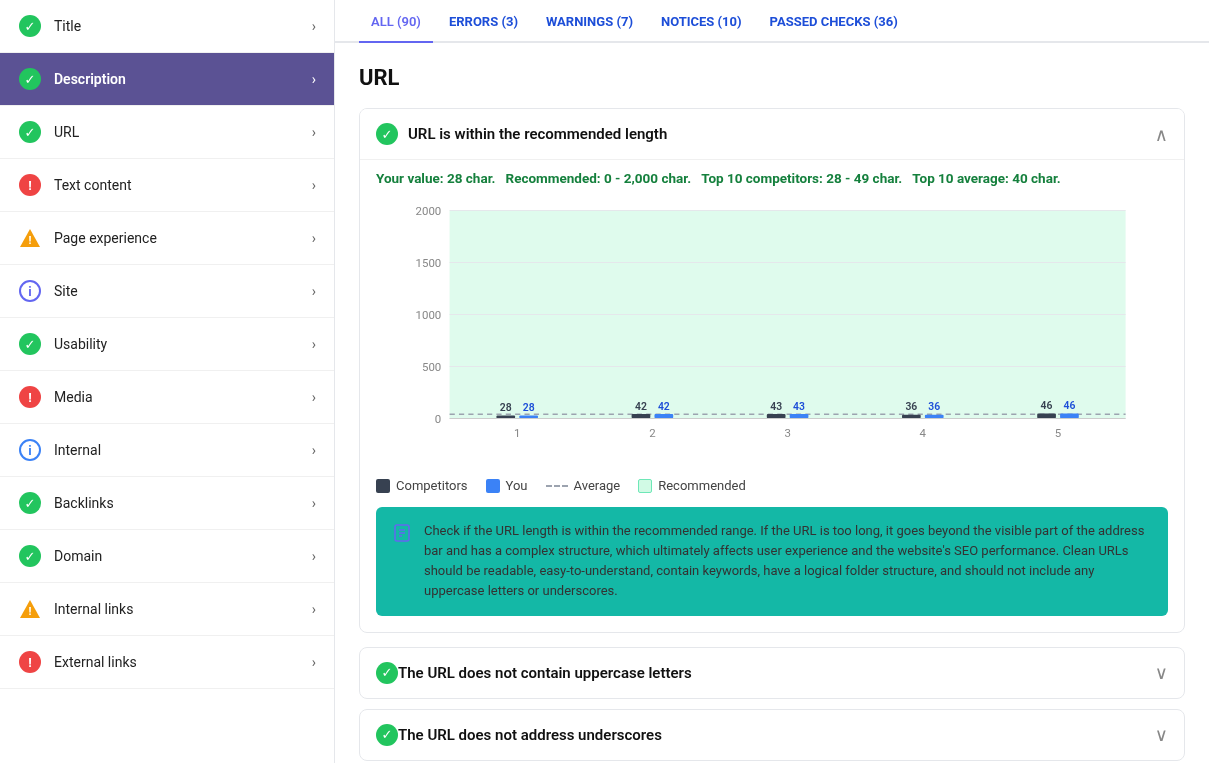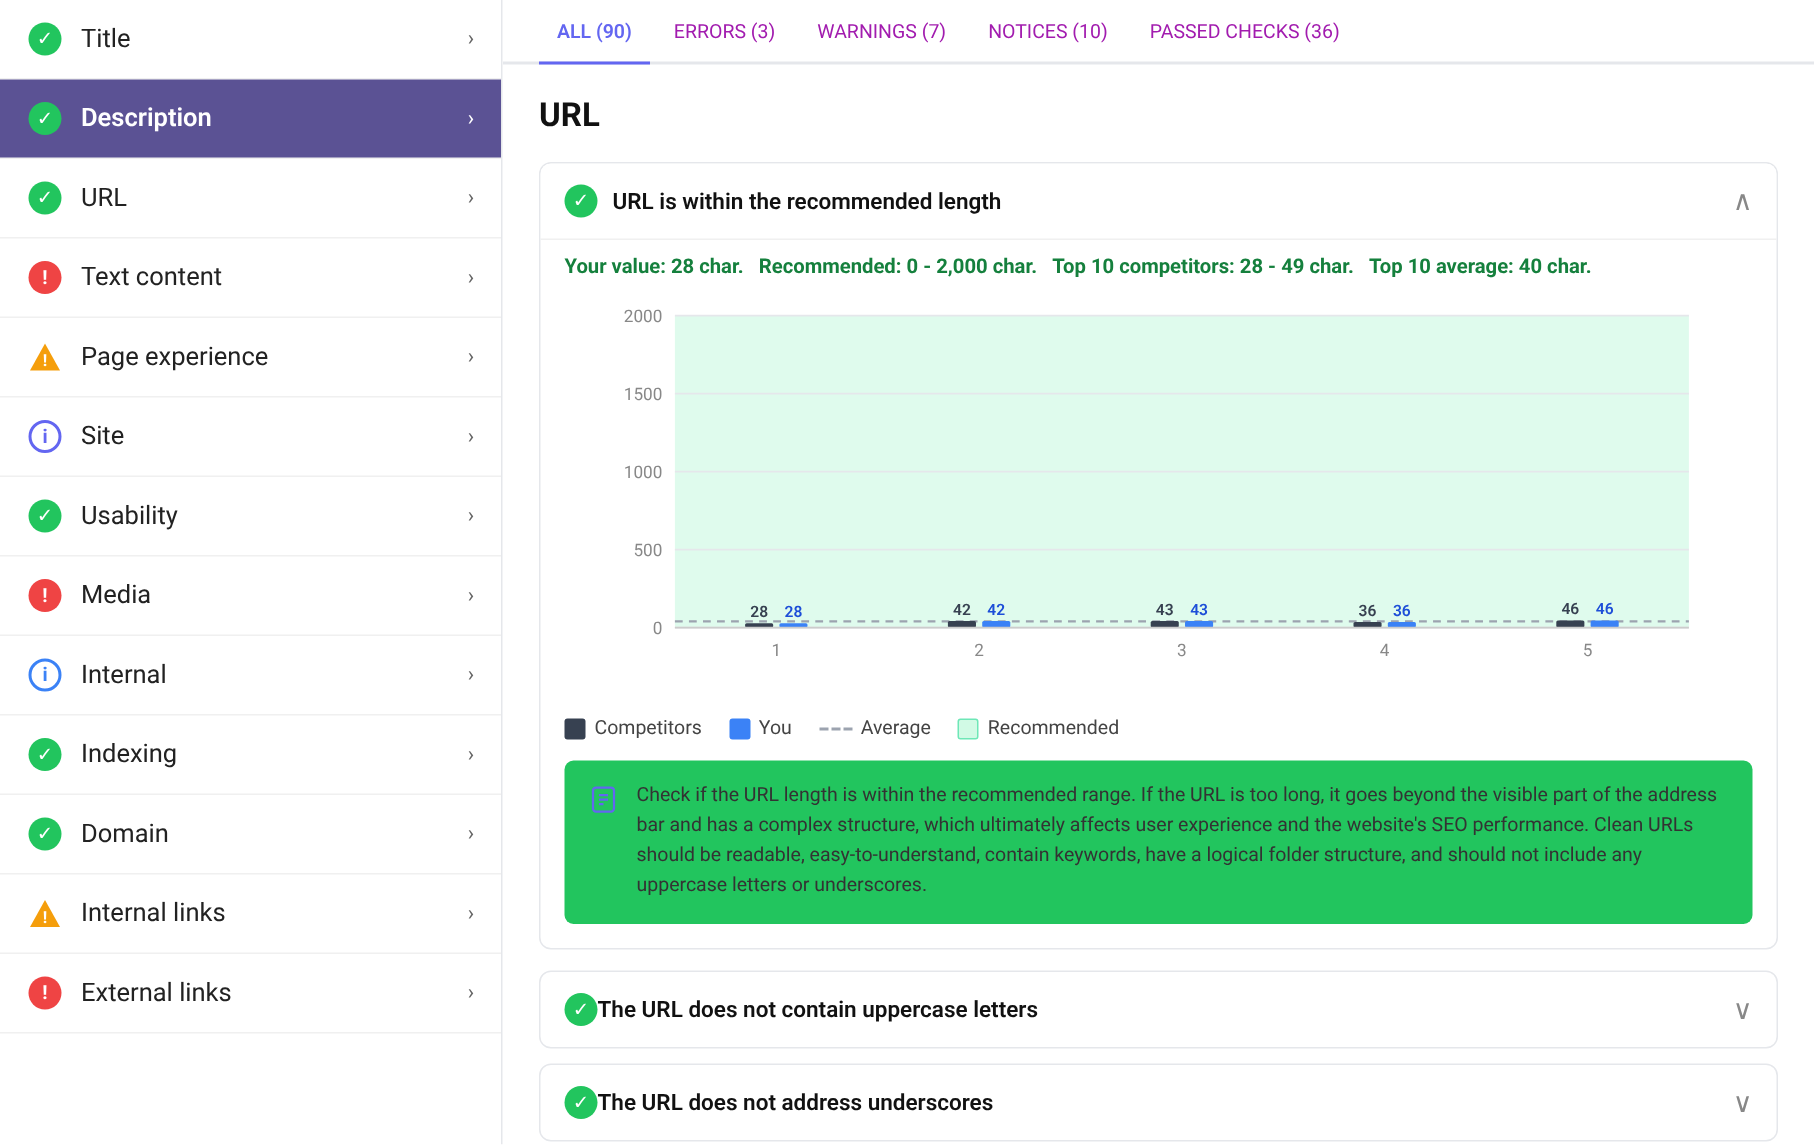--- a/index.html
+++ b/index.html
@@ -31,21 +31,21 @@
       width: 24px;
       height: 24px;
       margin-right: 12px;
       flex-shrink: 0;
       display: flex;
       align-items: center;
       justify-content: center;
     }
     .item-label {
       flex: 1;
-      font-size: 17px;
+      font-size: 14px;
       color: #222;
     }
     .chevron {
       font-size: 14px;
       color: #666;
     }
 
     
     .icon-check {
       width: 22px; height: 22px; border-radius: 50%;
@@ -85,22 +85,22 @@
       display: flex;
       align-items: center;
       border-bottom: 2px solid #e5e7eb;
       padding: 0 24px;
       background: #fff;
       gap: 4px;
     }
     .tab {
       padding: 14px 12px 12px;
       font-size: 13px;
-      font-weight: 400;
-      color: #a21caf;
+      font-weight: 700;
+      color: #1d4ed8;
       cursor: pointer;
       border-bottom: 2px solid transparent;
       margin-bottom: -2px;
       white-space: nowrap;
     }
     .tab.active {
       color: #6366f1;
       border-bottom: 2px solid #6366f1;
       font-weight: 600;
     }
@@ -167,21 +167,21 @@
       color: #444;
     }
     .legend-item {
       display: flex;
       align-items: center;
       gap: 6px;
     }
 
     
     .info-box {
-      background: #22c55e;
+      background: #14b8a6;
       border-radius: 6px;
       padding: 14px 16px;
       display: flex;
       gap: 12px;
       font-size: 13px;
       color: #333;
       line-height: 1.55;
     }
     .info-box-icon {
       flex-shrink: 0;
@@ -280,21 +280,21 @@
     <div class="item-icon">
         <div class="icon-info-blue">i</div>
       </div>
     <span class="item-label">Internal</span>
     <span class="chevron">›</span>
   </div>
     <div class="sidebar-item">
     <div class="item-icon">
         <div class="icon-check">✓</div>
       </div>
-    <span class="item-label">Indexing</span>
+    <span class="item-label">Backlinks</span>
     <span class="chevron">›</span>
   </div>
     <div class="sidebar-item">
     <div class="item-icon">
         <div class="icon-check">✓</div>
       </div>
     <span class="item-label">Domain</span>
     <span class="chevron">›</span>
   </div>
     <div class="sidebar-item">

